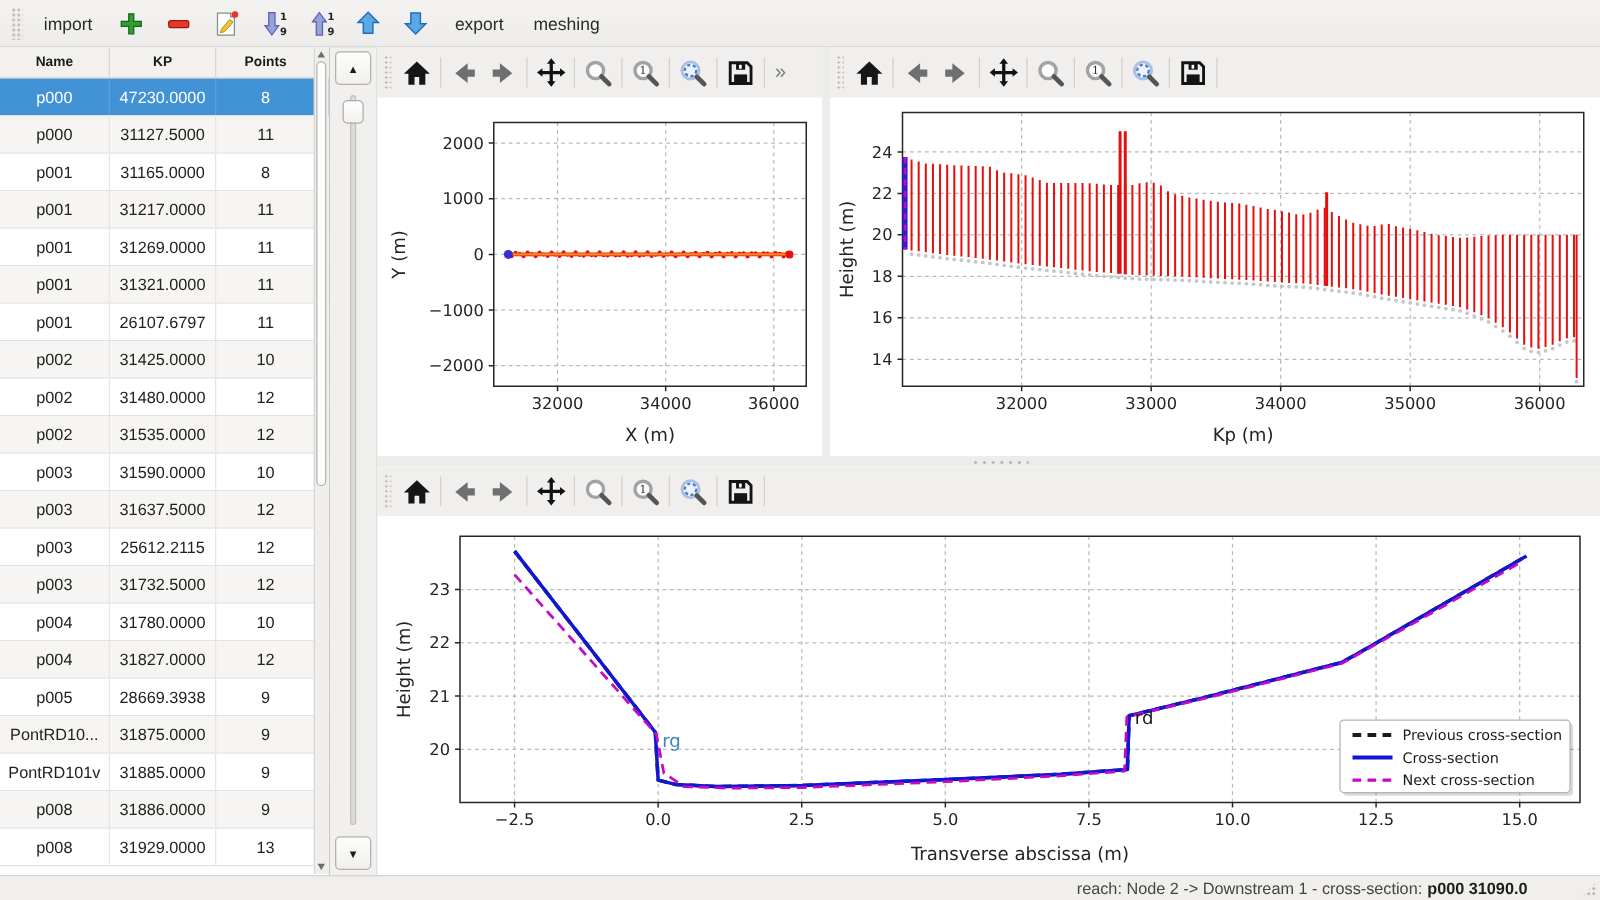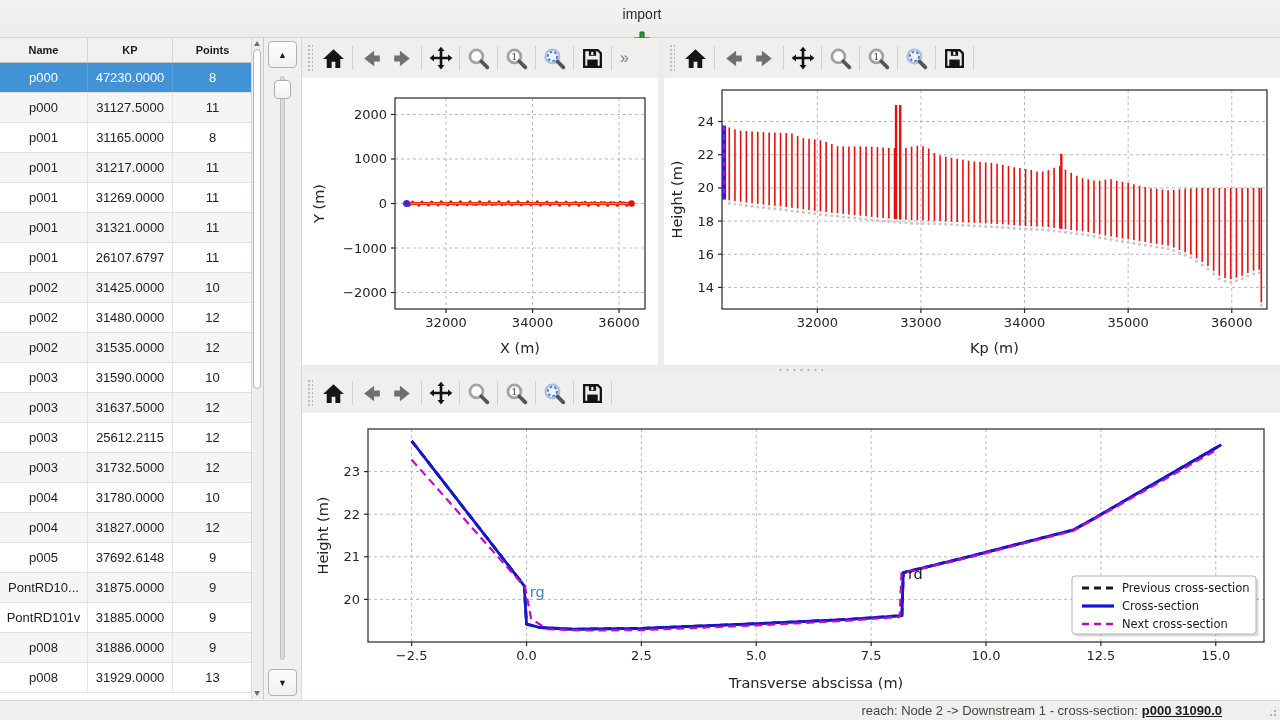--- a/index.html
+++ b/index.html
@@ -1,21 +1,21 @@
 <!DOCTYPE html>
 <html><head>
 <meta charset="utf-8">
 <style>
   html,body{margin:0;padding:0;}
   body{width:1280px;height:720px;overflow:hidden;position:relative;
        font-family:"Liberation Sans",sans-serif;background:#ececea;}
   
   .topbar{position:absolute;left:0;top:0;width:1280px;height:38px;box-sizing:border-box;
           background:linear-gradient(#f4f3f2,#edecea);border-bottom:1px solid #d5d4d2;
-          display:flex;align-items:center;padding-left:4px;flex-direction:column;}
+          display:flex;align-items:center;padding-left:4px;}
   .grip-v{width:9px;height:26px;margin:0 5px;
           background-image:radial-gradient(circle,#bdbcba 1px,transparent 1.3px);
           background-size:4px 4px;}
   .tb-text{border:none;background:transparent;font-size:14px;color:#2a2a26;
            padding:6px 12px;font-family:inherit;cursor:default;}
   .tb-icon{border:none;background:transparent;width:38px;height:32px;display:flex;
            align-items:center;justify-content:center;padding:0;cursor:default;}
   
   .left-panel{position:absolute;left:0;top:38px;width:264px;height:662px;background:#fff;
               border-right:1px solid #c9c8c6;box-sizing:border-box;overflow:hidden;}
@@ -66,21 +66,21 @@
   .mpl-sep{width:1px;height:24px;background:#d2d1cf;margin:0 3px;}
   .mpl-grip{width:6px;height:28px;margin:0 5px 0 1px;
             background-image:radial-gradient(circle,#bdbcba 0.9px,transparent 1.1px);
             background-size:4px 4px;}
   .mpl-overflow{font-size:16px;color:#7a7a76;margin-left:5px;}
   svg.figure{display:block;}
   
   .statusbar{position:absolute;left:0;bottom:0;width:1280px;height:20px;box-sizing:border-box;
              background:#f0efed;border-top:1px solid #d5d4d2;display:flex;align-items:center;
              justify-content:flex-end;padding-right:58px;font-size:13px;color:#45453f;}
-  .statusbar b{color:#1d1d19;margin-left:4px;text-decoration:underline;}
+  .statusbar b{color:#1d1d19;margin-left:4px;}
   .grip-corner{position:absolute;right:2px;bottom:2px;width:13px;height:13px;
                background-image:radial-gradient(circle,#b1b0ae 1px,transparent 1.2px);
                background-size:4px 4px;clip-path:polygon(100% 0,100% 100%,0 100%);}
 </style>
 </head>
 <body>
 
 <div class="topbar">
   <div class="grip-v"></div>
   <button class="tb-text">import</button>
@@ -212,21 +212,21 @@
         <div>31780.0000</div>
         <div>10</div>
       </div>
       <div class="trow">
         <div>p004</div>
         <div>31827.0000</div>
         <div>12</div>
       </div>
       <div class="trow">
         <div>p005</div>
-        <div>37692.6148</div>
+        <div>28669.3938</div>
         <div>9</div>
       </div>
       <div class="trow">
         <div>PontRD10...</div>
         <div>31875.0000</div>
         <div>9</div>
       </div>
       <div class="trow">
         <div>PontRD101v</div>
         <div>31885.0000</div>

